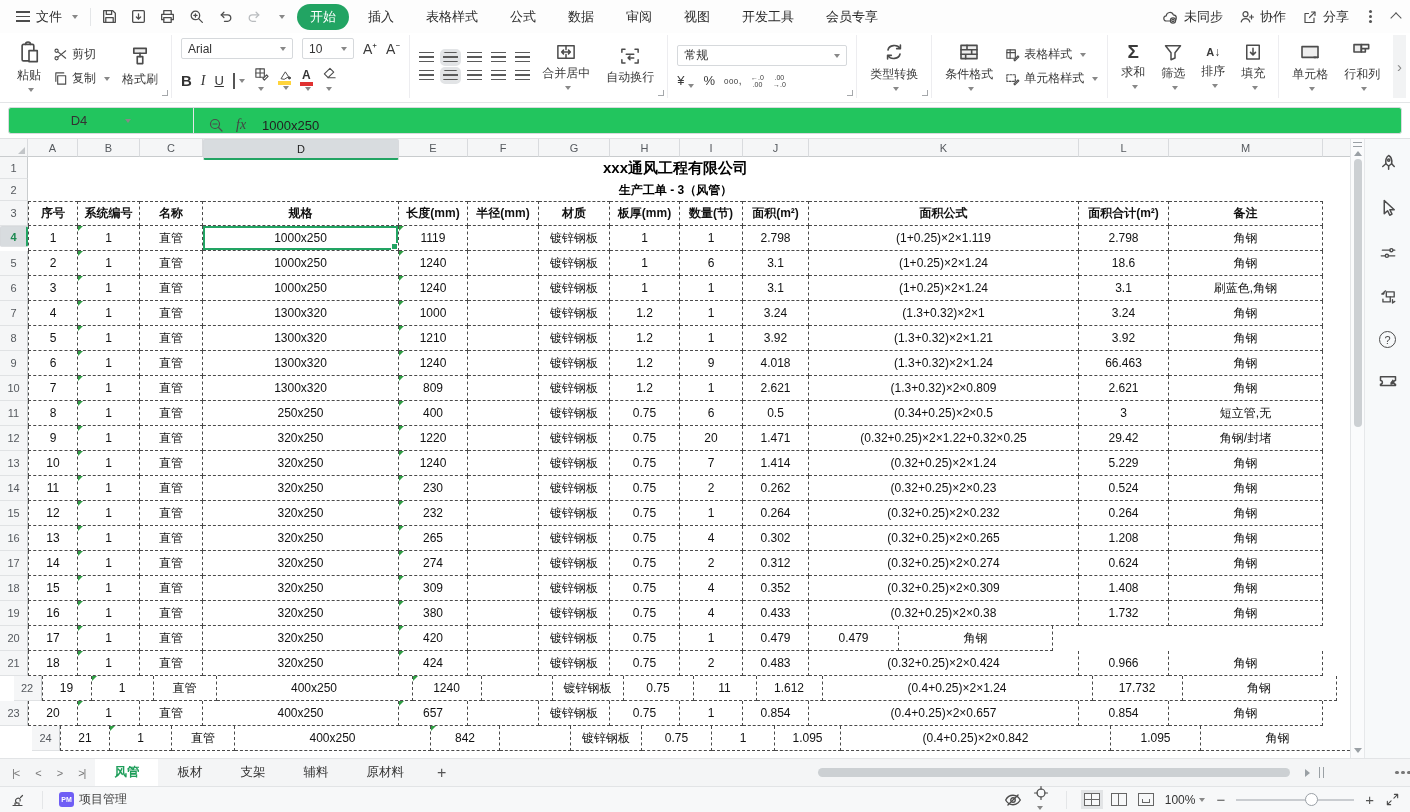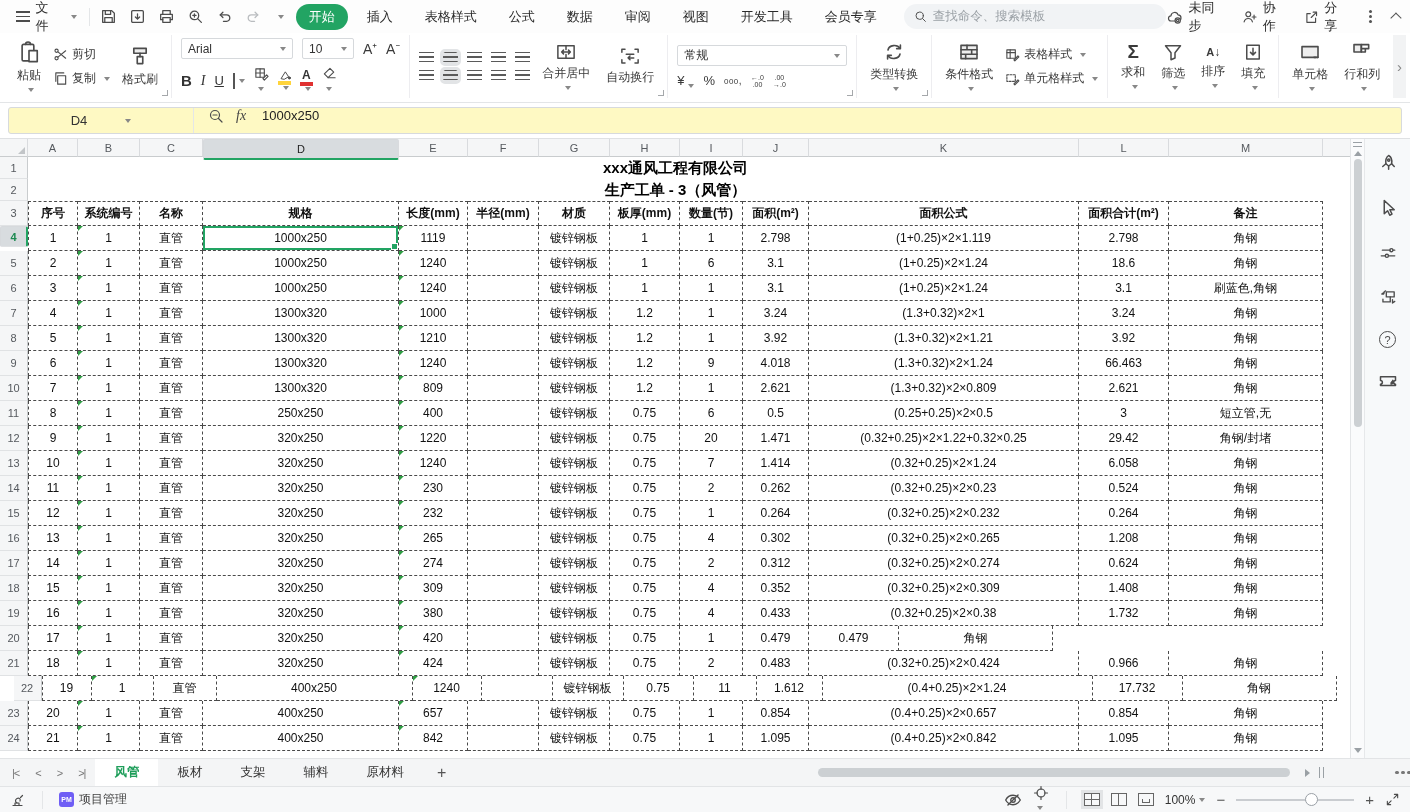--- a/index.html
+++ b/index.html
@@ -51,21 +51,21 @@
 .incdec,.decdec{font-size:7px;line-height:7px;color:#3a3a3a;text-align:center}
 .incdec::before{content:"←.0";display:block}.incdec::after{content:".00";display:block}
 .decdec::before{content:".00";display:block}.decdec::after{content:"→.0";display:block}
 .sigma{font-size:19px;font-weight:bold;color:#3a3a3a;line-height:16px}
 .sortA{font-size:11px;font-weight:bold}.sortArr{font-size:12px}
 .rexpand{width:16px;display:flex;align-items:center;justify-content:center;color:#888;font-size:12px;background:#f2f3f4}
 .rexpand::before{content:"›";font-size:15px}
 
 
 .fbar{height:36px;display:flex;align-items:center;padding:4px 8px;background:#fff;border-bottom:1px solid #dfe1e3}
-.fwrap{flex:1;height:27px;border:1px solid #d7dadd;border-radius:3px;display:flex;align-items:flex-start;background:#fef9c3}
+.fwrap{flex:1;height:27px;border:1px solid #d7dadd;border-radius:3px;display:flex;align-items:flex-end;background:#22c55e}
 .namebox{width:185px;height:100%;display:flex;align-items:center;justify-content:center;gap:34px;
  font-size:13px;border-right:1px solid #e4e6e8}
 .fxicons{display:flex;align-items:center;gap:12px;margin-left:14px}
 .fx{font-family:"Liberation Serif",serif;font-style:italic;font-size:14px;color:#444}
 .fcontent{margin-left:16px;font-size:13px;color:#222}
 
 
 .main{display:flex;height:619px}
 .gridwrap{width:1350px;overflow:hidden;background:#fff;position:relative}
 .chrow{display:flex;height:18px;background:#f5f6f7}
@@ -73,21 +73,21 @@
  font-size:11px;color:#55595e;flex:none}
 .ch.corner{width:28px;position:relative}
 .ch.corner::after{content:"";position:absolute;right:2px;bottom:2px;border-left:7px solid transparent;border-bottom:7px solid #c2c5c8}
 .ch.sel{background:#d8dcdf;border-bottom:2px solid #22a463;color:#222}
 .ch.fill{flex:1;border-right:none}
 .grow{display:flex}
 .rh{width:28px;flex:none;background:#f5f6f7;border-right:1px solid #c9ccce;border-bottom:1px solid #e0e2e4;
  display:flex;align-items:center;justify-content:center;font-size:11px;color:#55595e}
 .rh.sel{background:#d8dcdf;border-right:2px solid #22a463;color:#1d8a52;font-weight:bold}
 .titlecell{display:flex;align-items:center;justify-content:center;font-weight:bold;color:#000}
-.t1{font-size:15px}.t2{font-size:15px}
+.t1{font-size:15px}.t2{font-size:12px}
 .tcell{flex:none;display:flex;align-items:center;justify-content:center;font-size:12px;color:#111;
  border-right:1px dashed #4a4a4a;border-bottom:1px dashed #4a4a4a;position:relative;overflow:hidden;white-space:nowrap}
 .tcell.top{border-top:1px dashed #4a4a4a}
 .tcell.first{border-left:1px dashed #4a4a4a}
 .tcell.hdr{font-weight:bold}
 .flag::before{content:"";position:absolute;top:0;left:0;border-top:5px solid #2f9e44;border-right:5px solid transparent}
 .selcell{box-shadow:inset 0 0 0 2px #22a463}
 .selcell::after{content:"";position:absolute;right:0;bottom:0;width:5px;height:5px;background:#22a463;border:1px solid #fff}
 
 
@@ -188,27 +188,20 @@
       <div class="tab active">开始</div>
       <div class="tab">插入</div>
       <div class="tab">表格样式</div>
       <div class="tab">公式</div>
       <div class="tab">数据</div>
       <div class="tab">审阅</div>
       <div class="tab">视图</div>
       <div class="tab">开发工具</div>
       <div class="tab">会员专享</div>
     </div>
-  <div class="search">
-    <svg class="ic" width="13" height="13" viewBox="0 0 16 16">
-        <circle cx="7" cy="7" r="4.5"></circle>
-        <path d="M10.5 10.5L14 14"></path>
-      </svg>
-    <span>查找命令、搜索模板</span>
-  </div>
   <div class="tb-right">
     <span class="tbr-item">
       <svg class="ic" width="18" height="16" viewBox="0 0 16 16">
           <path d="M4.5 12a2.6 2.6 0 0 1-.2-5.2 3.6 3.6 0 0 1 7-.9A2.6 2.6 0 0 1 11.2 12z"></path>
           <circle cx="11" cy="11.5" r="2.6" style="fill:#fff"></circle>
           <path d="M9.8 11.5a1.2 1.2 0 0 1 2.2-.6M12.2 11.5a1.2 1.2 0 0 1-2.2.6"></path>
         </svg>
       <span>未同步</span>
     </span>
     <span class="tbr-item">
@@ -621,21 +614,21 @@
         <div class="tcell first" style="width: 50px;">8</div>
         <div class="tcell flag" style="width: 62px;">1</div>
         <div class="tcell" style="width: 63px;">直管</div>
         <div class="tcell" style="width: 196px;">250x250</div>
         <div class="tcell flag" style="width: 69px;">400</div>
         <div class="tcell" style="width: 71px;"></div>
         <div class="tcell" style="width: 71px;">镀锌钢板</div>
         <div class="tcell" style="width: 70px;">0.75</div>
         <div class="tcell" style="width: 63px;">6</div>
         <div class="tcell" style="width: 66px;">0.5</div>
-        <div class="tcell" style="width: 270px;">(0.25+0.25)×2×0.5</div>
+        <div class="tcell" style="width: 270px;">(0.34+0.25)×2×0.5</div>
         <div class="tcell" style="width: 90px;">3</div>
         <div class="tcell" style="width: 154px;">短立管,无</div>
       </div>
       <div class="grow" style="height: 25px;">
         <div class="rh">12</div>
         <div class="tcell first" style="width: 50px;">9</div>
         <div class="tcell flag" style="width: 62px;">1</div>
         <div class="tcell" style="width: 63px;">直管</div>
         <div class="tcell" style="width: 196px;">320x250</div>
         <div class="tcell flag" style="width: 69px;">1220</div>
@@ -654,21 +647,21 @@
         <div class="tcell flag" style="width: 62px;">1</div>
         <div class="tcell" style="width: 63px;">直管</div>
         <div class="tcell" style="width: 196px;">320x250</div>
         <div class="tcell flag" style="width: 69px;">1240</div>
         <div class="tcell" style="width: 71px;"></div>
         <div class="tcell" style="width: 71px;">镀锌钢板</div>
         <div class="tcell" style="width: 70px;">0.75</div>
         <div class="tcell" style="width: 63px;">7</div>
         <div class="tcell" style="width: 66px;">1.414</div>
         <div class="tcell" style="width: 270px;">(0.32+0.25)×2×1.24</div>
-        <div class="tcell" style="width: 90px;">6.058</div>
+        <div class="tcell" style="width: 90px;">5.229</div>
         <div class="tcell" style="width: 154px;">角钢</div>
       </div>
       <div class="grow" style="height: 25px;">
         <div class="rh">14</div>
         <div class="tcell first" style="width: 50px;">11</div>
         <div class="tcell flag" style="width: 62px;">1</div>
         <div class="tcell" style="width: 63px;">直管</div>
         <div class="tcell" style="width: 196px;">320x250</div>
         <div class="tcell flag" style="width: 69px;">230</div>
         <div class="tcell" style="width: 71px;"></div>
@@ -816,21 +809,21 @@
         <div class="tcell flag" style="width: 69px;">657</div>
         <div class="tcell" style="width: 71px;"></div>
         <div class="tcell" style="width: 71px;">镀锌钢板</div>
         <div class="tcell" style="width: 70px;">0.75</div>
         <div class="tcell" style="width: 63px;">1</div>
         <div class="tcell" style="width: 66px;">0.854</div>
         <div class="tcell" style="width: 270px;">(0.4+0.25)×2×0.657</div>
         <div class="tcell" style="width: 90px;">0.854</div>
         <div class="tcell" style="width: 154px;">角钢</div>
       </div>
-      <div class="grow" style="height: 25px;">
+      <div class="grow" style="height: 25px; padding-left: 32px;">
         <div class="rh">24</div>
         <div class="tcell first" style="width: 50px;">21</div>
         <div class="tcell flag" style="width: 62px;">1</div>
         <div class="tcell" style="width: 63px;">直管</div>
         <div class="tcell" style="width: 196px;">400x250</div>
         <div class="tcell flag" style="width: 69px;">842</div>
         <div class="tcell" style="width: 71px;"></div>
         <div class="tcell" style="width: 71px;">镀锌钢板</div>
         <div class="tcell" style="width: 70px;">0.75</div>
         <div class="tcell" style="width: 63px;">1</div>

